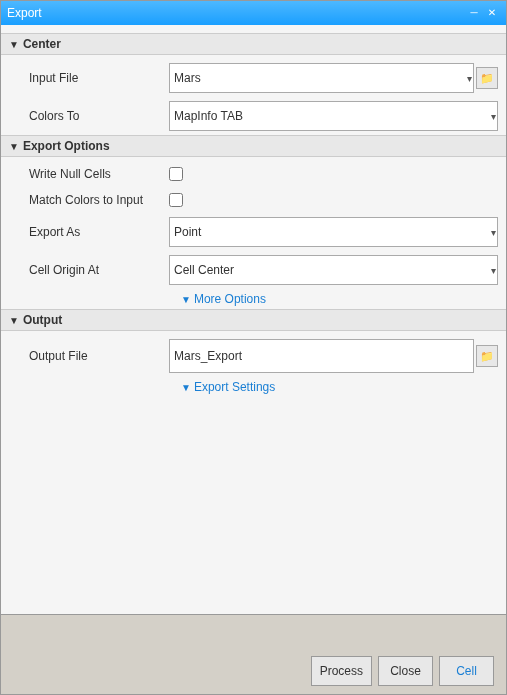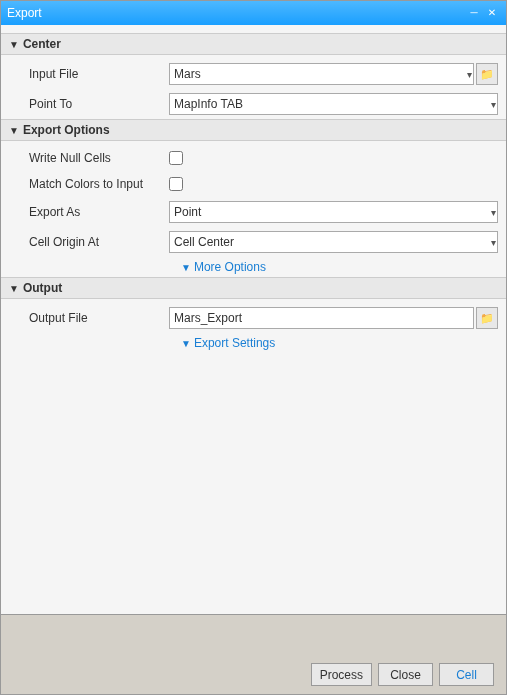--- a/index.html
+++ b/index.html
@@ -120,21 +120,21 @@
 
     .select-wrapper {
       display: flex;
       align-items: center;
       flex: 1;
       position: relative;
     }
 
     select {
       width: 100%;
-      height: 22px;
+      height: 30px;
       border: 1px solid #aaa;
       background: white;
       padding: 0 20px 0 4px;
       appearance: none;
       -webkit-appearance: none;
       font-size: 12px;
       color: #333;
       cursor: pointer;
     }
 
@@ -194,21 +194,21 @@
       cursor: pointer;
       font-size: 12px;
       text-decoration: none;
     }
 
     .text-input {
       flex: 1;
       height: 22px;
       border: 1px solid #aaa;
       background: white;
-      padding: 4px 4px;
+      padding: 16px 4px;
       font-size: 12px;
       color: #333;
     }
 
     .window-footer {
       height: 80px;
       background: #d4d0c8;
       border-top: 1px solid #999;
       display: flex;
       align-items: flex-end;
@@ -217,21 +217,21 @@
       flex-shrink: 0;
     }
 
     .footer-buttons {
       display: flex;
       gap: 6px;
     }
 
     .footer-btn {
       min-width: 55px;
-      height: 23px;
+      height: 30px;
       border: 1px solid #999;
       background: #e8e8e8;
       cursor: pointer;
       font-size: 12px;
       color: #333;
       padding: 0 8px;
       display: flex;
       align-items: center;
       justify-content: center;
     }
@@ -269,21 +269,21 @@
           </select>
           <span class="select-arrow">▾</span>
         </div>
         <button class="browse-btn">
           <span class="browse-icon">📁</span>
         </button>
       </div>
     </div>
 
     <div class="form-row">
-      <span class="form-label">Point To</span>
+      <span class="form-label">Colors To</span>
       <div class="form-control">
         <div class="select-wrapper">
           <select>
             <option>MapInfo TAB</option>
           </select>
           <span class="select-arrow">▾</span>
         </div>
       </div>
     </div>
 

